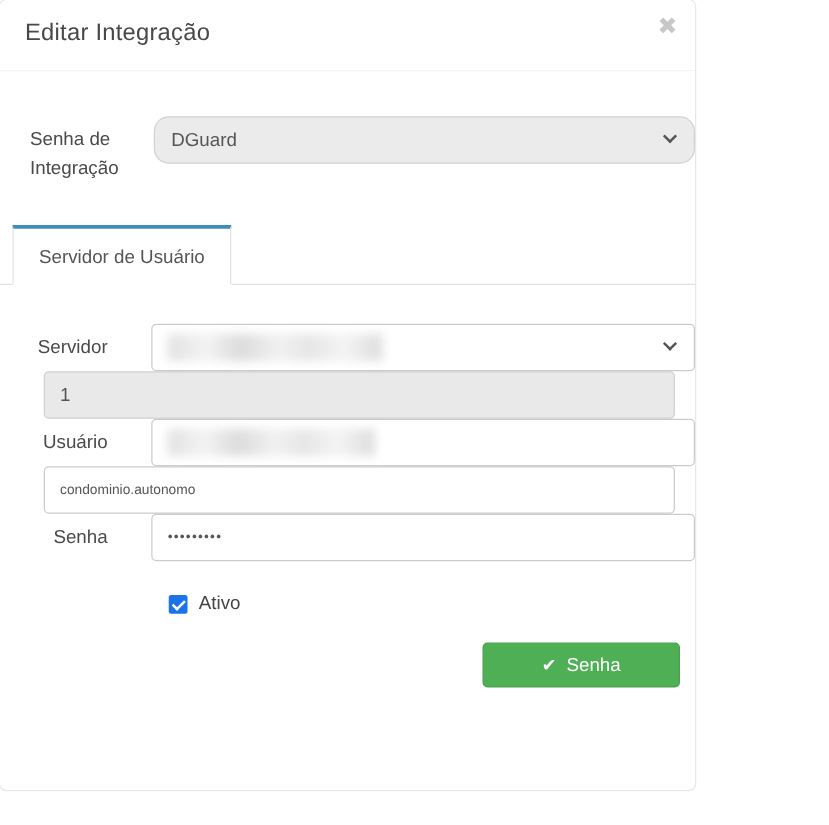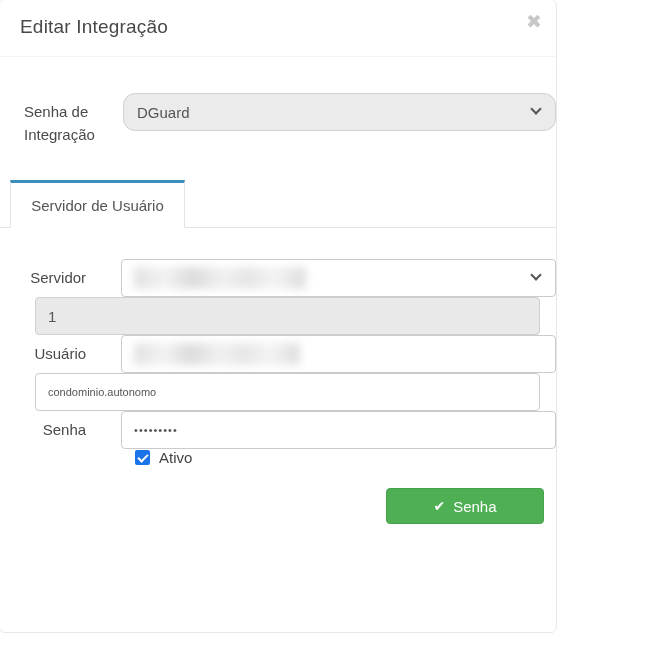--- a/index.html
+++ b/index.html
@@ -146,21 +146,22 @@
     height: 100%;
   }
   .field-box.disabled {
     background: #e9e9e9;
     border-color: #d0d0d0;
   }
   .senha-input { letter-spacing: 1px; font-size: 13px; }
   
   .ativo-row {
     display: flex;
-    align-items: center;
+    align-items: flex-end;
+    margin-top: 26px;
     margin-left: 135px;
     height: 16px;
   }
   .checkbox {
     width: 15px; height: 15px;
     background: #1a73e8;
     border-radius: 2px;
     position: relative;
     cursor: pointer;
     flex: 0 0 auto;

